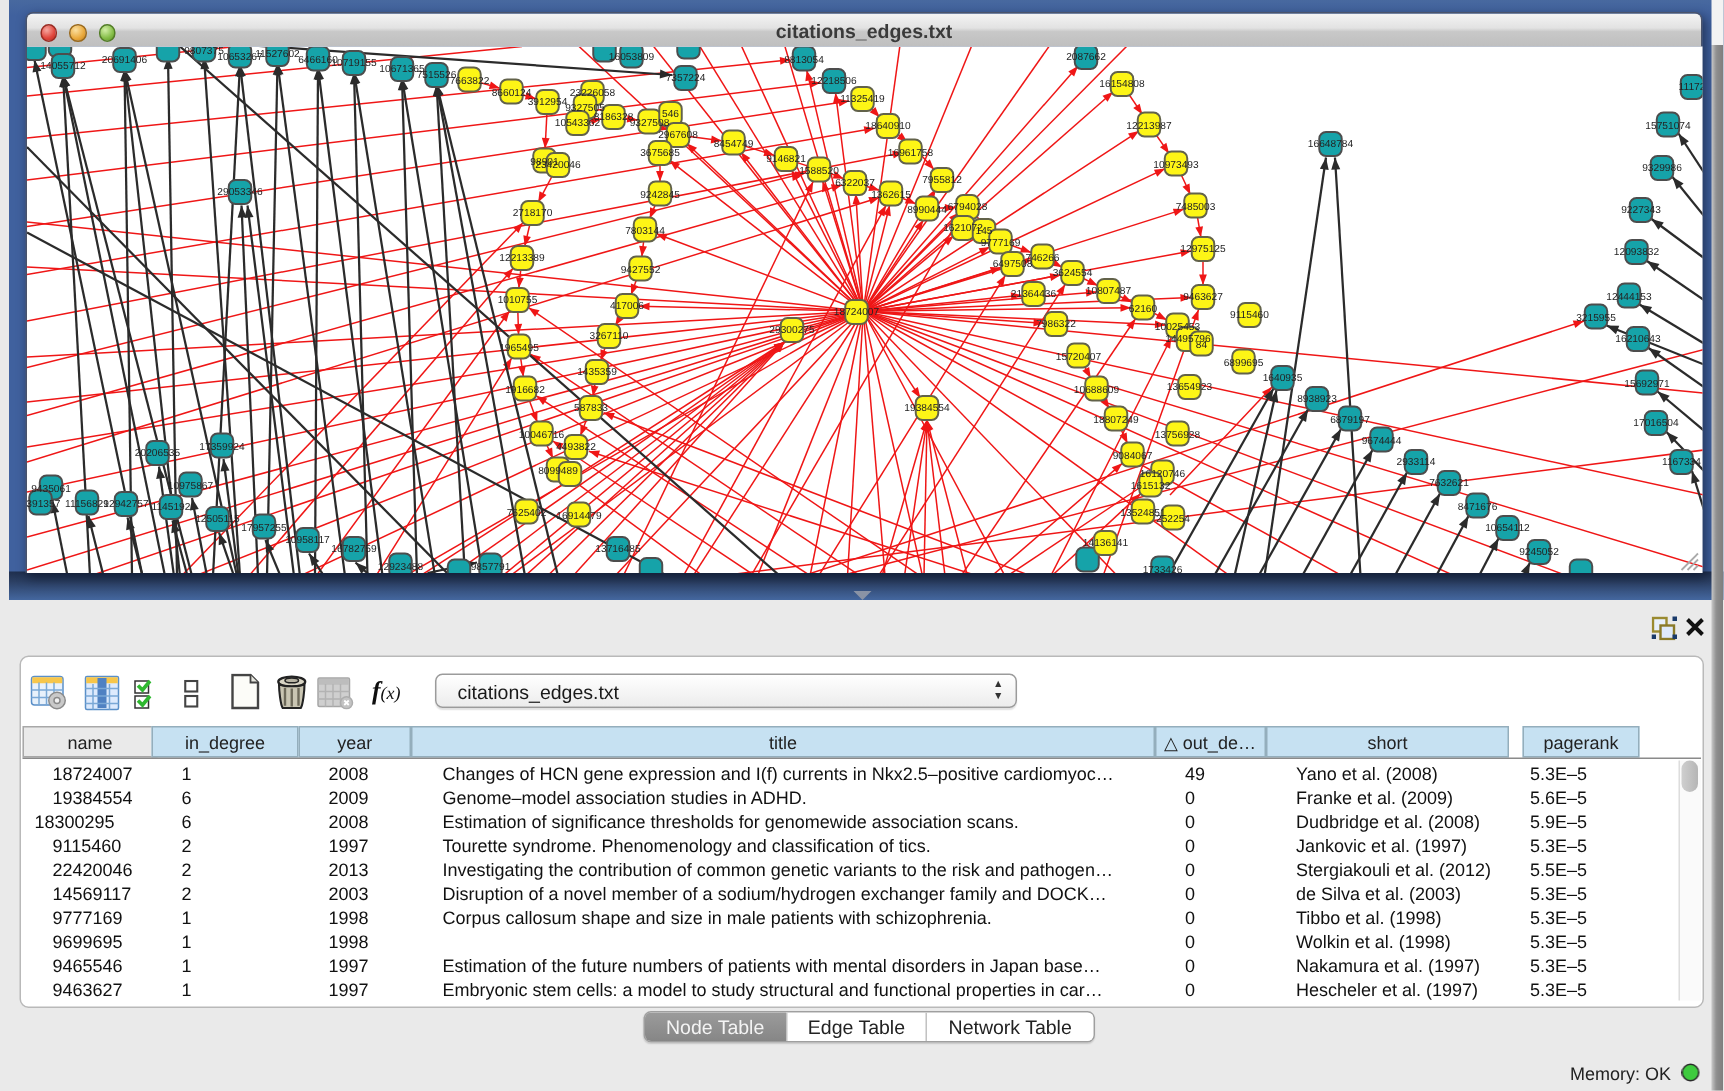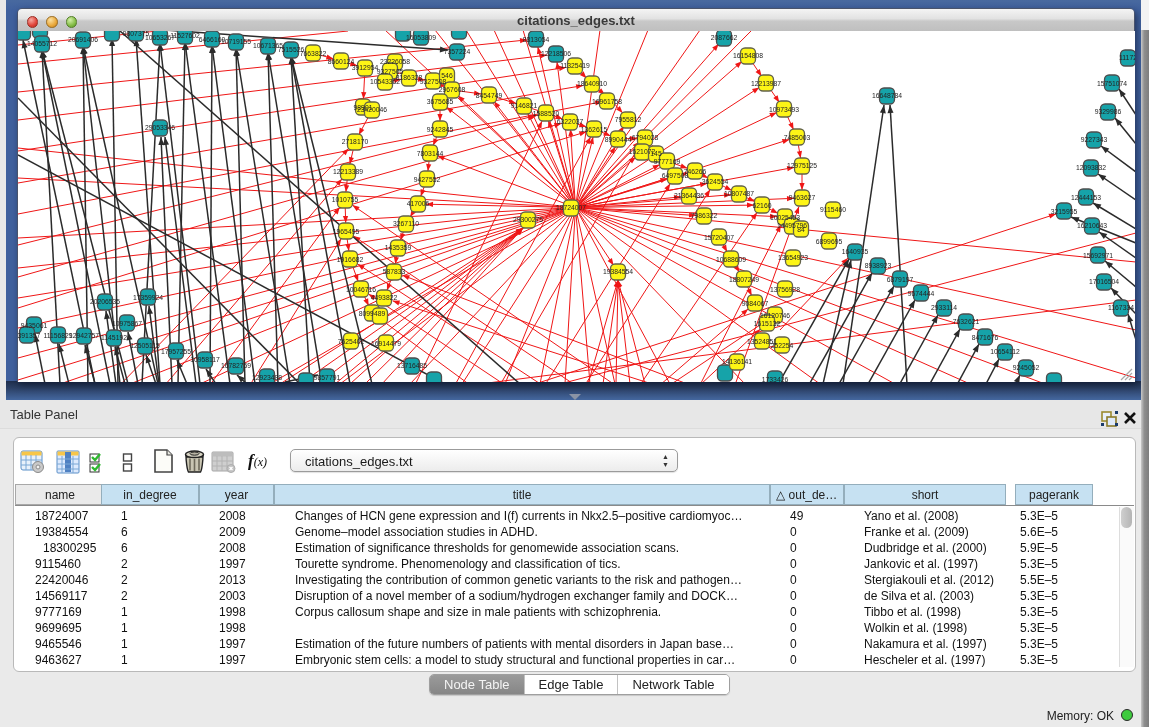--- a/index.html
+++ b/index.html
@@ -765,23 +765,20 @@
       <text x="618" y="274">19384554</text>
       <text x="571" y="210">18724007</text>
     </g>
     <g stroke="#aaaaaa" stroke-width="1.2">
       <line x1="1121" y1="380" x2="1132" y2="369"></line>
       <line x1="1125" y1="380" x2="1132" y2="373"></line>
       <line x1="1129" y1="380" x2="1132" y2="377"></line>
     </g>
   </svg>
 <div id="panel">
-  <div id="ptitle">
-      <span>Table Panel</span>
-    </div>
   <div id="inner"></div>
 </div>
 <svg style="position:absolute;left:1101px;top:410px" width="18" height="17">
     <rect x="1" y="2" width="9" height="9" fill="#e8f0fa" stroke="#9a8a30" stroke-width="1.6"></rect>
     <rect x="6" y="7" width="9" height="9" fill="#dfeafa" stroke="#8a7a28" stroke-width="1.6"></rect>
     <rect x="14" y="1" width="3" height="3" fill="#1a3a6a"></rect>
     <rect x="0" y="13" width="3" height="3" fill="#1a3a6a"></rect>
     <rect x="14" y="13" width="3" height="3" fill="#1a3a6a"></rect>
   </svg>
 <svg style="position:absolute;left:1123px;top:411px" width="14" height="14">
@@ -853,26 +850,26 @@
 <div class="row" style="top:524px">
     <span style="left:20px">19384554</span>
     <span style="left:106px">6</span>
     <span style="left:204px">2009</span>
     <span style="left:280px">Genome–model association studies in ADHD.</span>
     <span style="left:775px">0</span>
     <span style="left:849px">Franke et al. (2009)</span>
     <span style="left:1005px">5.6E–5</span>
   </div>
 <div class="row" style="top:540px">
-    <span style="left:28px">18300295</span>
+    <span style="left:8px">18300295</span>
     <span style="left:106px">6</span>
     <span style="left:204px">2008</span>
     <span style="left:280px">Estimation of significance thresholds for genomewide association scans.</span>
     <span style="left:775px">0</span>
-    <span style="left:849px">Dudbridge et al. (2000)</span>
+    <span style="left:849px">Dudbridge et al. (2008)</span>
     <span style="left:1005px">5.9E–5</span>
   </div>
 <div class="row" style="top:556px">
     <span style="left:20px">9115460</span>
     <span style="left:106px">2</span>
     <span style="left:204px">1997</span>
     <span style="left:280px">Tourette syndrome. Phenomenology and classification of tics.</span>
     <span style="left:775px">0</span>
     <span style="left:849px">Jankovic et al. (1997)</span>
     <span style="left:1005px">5.3E–5</span>

